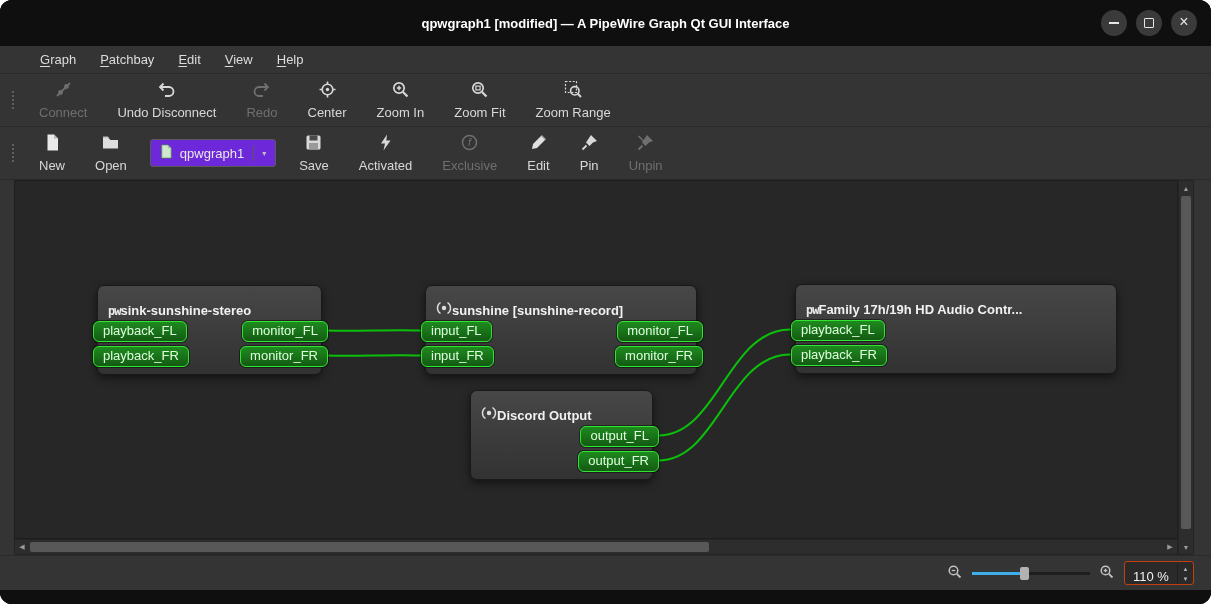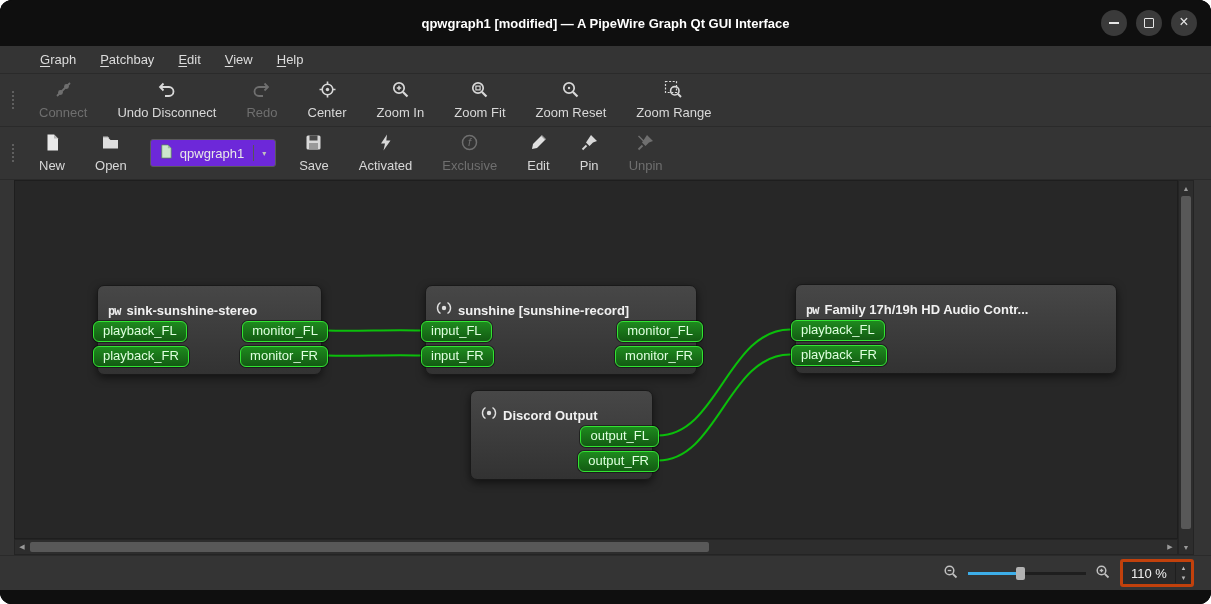--- a/index.html
+++ b/index.html
@@ -32,21 +32,21 @@
   .combo{display:flex;align-items:center;gap:6px;background:#6d28d9;border:1px solid #5a5a5a;border-radius:3px;padding:3px 7px;margin:0 8px;color:#e8e8e8;}
   .combo-sep{width:0;height:16px;border-left:1px solid #565656;margin-left:3px;}
   .combo-arrow{font-size:8px;color:#c0c0c0;padding:0 2px;}
 
   
   .main{flex:1;min-height:0;display:grid;grid-template-columns:1fr 16px;grid-template-rows:1fr 16px;padding:0 17px 0 14px;background:#343434;}
   .canvas{grid-column:1;grid-row:1;position:relative;overflow:hidden;background:#272727;border:1px solid #1e1e1e;}
   .cables{position:absolute;left:0;top:0;pointer-events:none;}
 
   .node{position:absolute;border-radius:7px;background:linear-gradient(180deg,#474747,#323232);border:1px solid #191919;box-shadow:0 3px 8px rgba(0,0,0,.55);}
-  .node-title{height:35px;box-sizing:border-box;display:flex;align-items:flex-end;gap:6px;padding:0 10px 3px 10px;color:#f1f1f1;font-weight:bold;white-space:nowrap;overflow:hidden;}
+  .node-title{height:35px;box-sizing:border-box;display:flex;align-items:flex-end;padding:0 10px 3px 10px;color:#f1f1f1;font-weight:bold;white-space:nowrap;overflow:hidden;}
   .pw-glyph{font-family:"DejaVu Sans Mono",monospace;font-weight:bold;font-size:12px;color:#ececec;letter-spacing:-1px;}
   .ports{display:flex;justify-content:space-between;}
   .ports.only-out{justify-content:flex-end;}
   .pcol{display:flex;flex-direction:column;gap:4px;}
   .pcol.in{align-items:flex-start;margin-left:-5px;}
   .pcol.out{align-items:flex-end;margin-right:-7px;}
   .port{box-sizing:border-box;height:21px;line-height:17px;font-size:13px;color:#dfffdf;background:linear-gradient(180deg,#1e8a1e,#135b13);border:1.5px solid #32e432;border-radius:6px;padding:0 9px;white-space:nowrap;box-shadow:0 0 0 1px rgba(0,0,0,.45);}
 
   
   .vscroll{grid-column:2;grid-row:1/3;background:#2d2d2d;border:1px solid #242424;display:flex;flex-direction:column;box-sizing:border-box;}
@@ -56,21 +56,21 @@
   .vthumb{width:100%;height:97%;background:#585858;border-radius:2px;}
   .htrack{flex:1;padding:2px 1px;display:flex;}
   .hthumb{height:100%;width:60%;background:#585858;border-radius:2px;}
 
   
   .statusbar{flex:0 0 34px;background:#343434;border-top:1px solid #2a2a2a;display:flex;align-items:center;justify-content:flex-end;gap:9px;padding:0 17px;}
   .slider{width:118px;height:20px;position:relative;}
   .slider-fill{position:absolute;left:0;top:9px;height:3px;width:52px;background:#3daee9;}
   .slider-rest{position:absolute;left:52px;right:0;top:9px;height:3px;background:#1e1e1e;}
   .slider-handle{position:absolute;left:48px;top:4px;width:9px;height:13px;background:#b2b2b2;border-radius:2px;}
-  .spin{display:flex;align-items:center;background:#2a2a2a;border:3px solid #c2410c;border-radius:3px;height:22px;padding-left:8px;color:#f0f0f0;}
+  .spin{display:flex;align-items:flex-end;background:#2a2a2a;border:1px solid #c2410c;border-radius:3px;height:22px;padding-left:8px;color:#f0f0f0;}
   .spin-value{min-width:38px;text-align:left;}
   .spin-btns{display:flex;flex-direction:column;border-left:1px solid #1e1e1e;margin-left:6px;}
   .spin-btn{width:15px;height:10px;display:flex;align-items:center;justify-content:center;font-size:6px;color:#b5b5b5;}
 
   .bottomstrip{flex:0 0 14px;background:#0f0f0f;}
 </style>
 </head>
 <body>
 
 <div class="window">
@@ -160,30 +160,20 @@
       <span>
           <svg width="19" height="19" viewBox="0 0 19 19">
             <circle cx="8" cy="8" r="5.2" fill="none" stroke="currentColor" stroke-width="1.7"></circle>
             <path d="M12 12 L16.5 16.5" stroke="currentColor" stroke-width="2.2"></path>
             <rect x="5.9" y="6.1" width="4.2" height="3.8" fill="none" stroke="currentColor" stroke-width="1.2"></rect>
           </svg>
         </span>
       <span>Zoom Fit</span>
     </div>
 
-    <div class="tbtn">
-      <span>
-          <svg width="19" height="19" viewBox="0 0 19 19">
-            <circle cx="8" cy="8" r="5.2" fill="none" stroke="currentColor" stroke-width="1.7"></circle>
-            <path d="M12 12 L16.5 16.5" stroke="currentColor" stroke-width="2.2"></path>
-            <circle cx="8" cy="8" r="1.2" fill="currentColor"></circle>
-          </svg>
-        </span>
-      <span>Zoom Reset</span>
-    </div>
 
     <div class="tbtn">
       <span>
           <svg width="19" height="19" viewBox="0 0 19 19">
             <rect x="1.5" y="1.5" width="11" height="11" fill="none" stroke="currentColor" stroke-width="1.2" stroke-dasharray="2 1.6"></rect>
             <circle cx="10.8" cy="10.8" r="4.2" fill="none" stroke="currentColor" stroke-width="1.6"></circle>
             <path d="M13.8 13.8 L17 17" stroke="currentColor" stroke-width="2"></path>
           </svg>
         </span>
       <span>Zoom Range</span>

